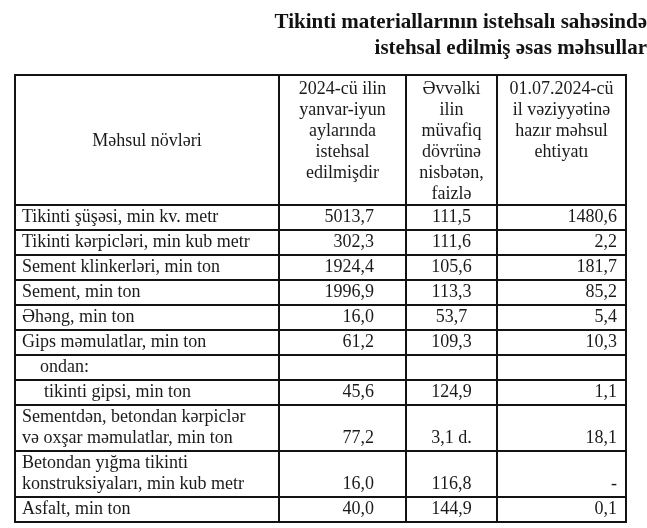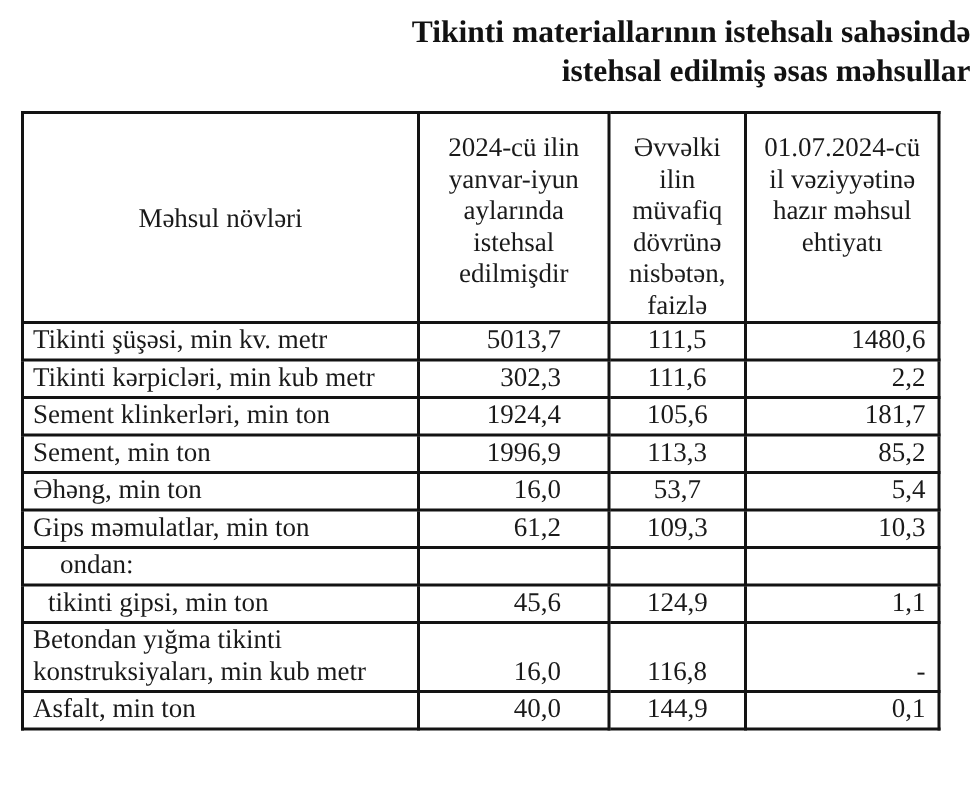--- a/index.html
+++ b/index.html
@@ -33,37 +33,37 @@
     font-size: 18px;
     overflow: hidden;
   }
   .data-table thead tr { height: 127px; }
   .data-table th {
     font-weight: normal;
     text-align: center;
     vertical-align: top;
     white-space: pre-line;
     line-height: 21px;
-    padding-top: 12px;
+    padding-top: 2px;
   }
   .data-table th.col-products { vertical-align: middle; padding-top: 0; }
   .data-table td {
     vertical-align: bottom;
     line-height: 21px;
     padding-bottom: 2px;
     height: 23px;
     margin-left: 23px;
   }
   .data-table td.name {
     text-align: left;
     padding-left: 6px;
     white-space: pre-line;
   }
   .data-table td.name.indent-1 { padding-left: 24px; }
-  .data-table td.name.indent-2 { padding-left: 16px; }
+  .data-table td.name.indent-2 { padding-left: 28px; }
   .data-table td.produced { text-align: right; padding-right: 31px; }
   .data-table td.percent  { text-align: center; }
   .data-table td.stock    { text-align: right; padding-right: 8px; }
 </style>
 </head>
 <body>
 
 <h1 class="page-title">Tikinti materiallarının istehsalı sahəsində
 istehsal edilmiş əsas məhsullar</h1>
 
@@ -137,20 +137,27 @@
         <td class="percent"></td>
         <td class="stock"></td>
       </tr>
       <tr>
         <td class="name indent-2">tikinti gipsi, min ton</td>
         <td class="produced">45,6</td>
         <td class="percent">124,9</td>
         <td class="stock">1,1</td>
       </tr>
       <tr>
+        <td class="name">Sementdən, betondan kərpiclər
+və oxşar məmulatlar, min ton</td>
+        <td class="produced">77,2</td>
+        <td class="percent">3,1 d.</td>
+        <td class="stock">18,1</td>
+      </tr>
+      <tr>
         <td class="name">Betondan yığma tikinti
 konstruksiyaları, min kub metr</td>
         <td class="produced">16,0</td>
         <td class="percent">116,8</td>
         <td class="stock">-</td>
       </tr>
       <tr>
         <td class="name">Asfalt, min ton</td>
         <td class="produced">40,0</td>
         <td class="percent">144,9</td>

